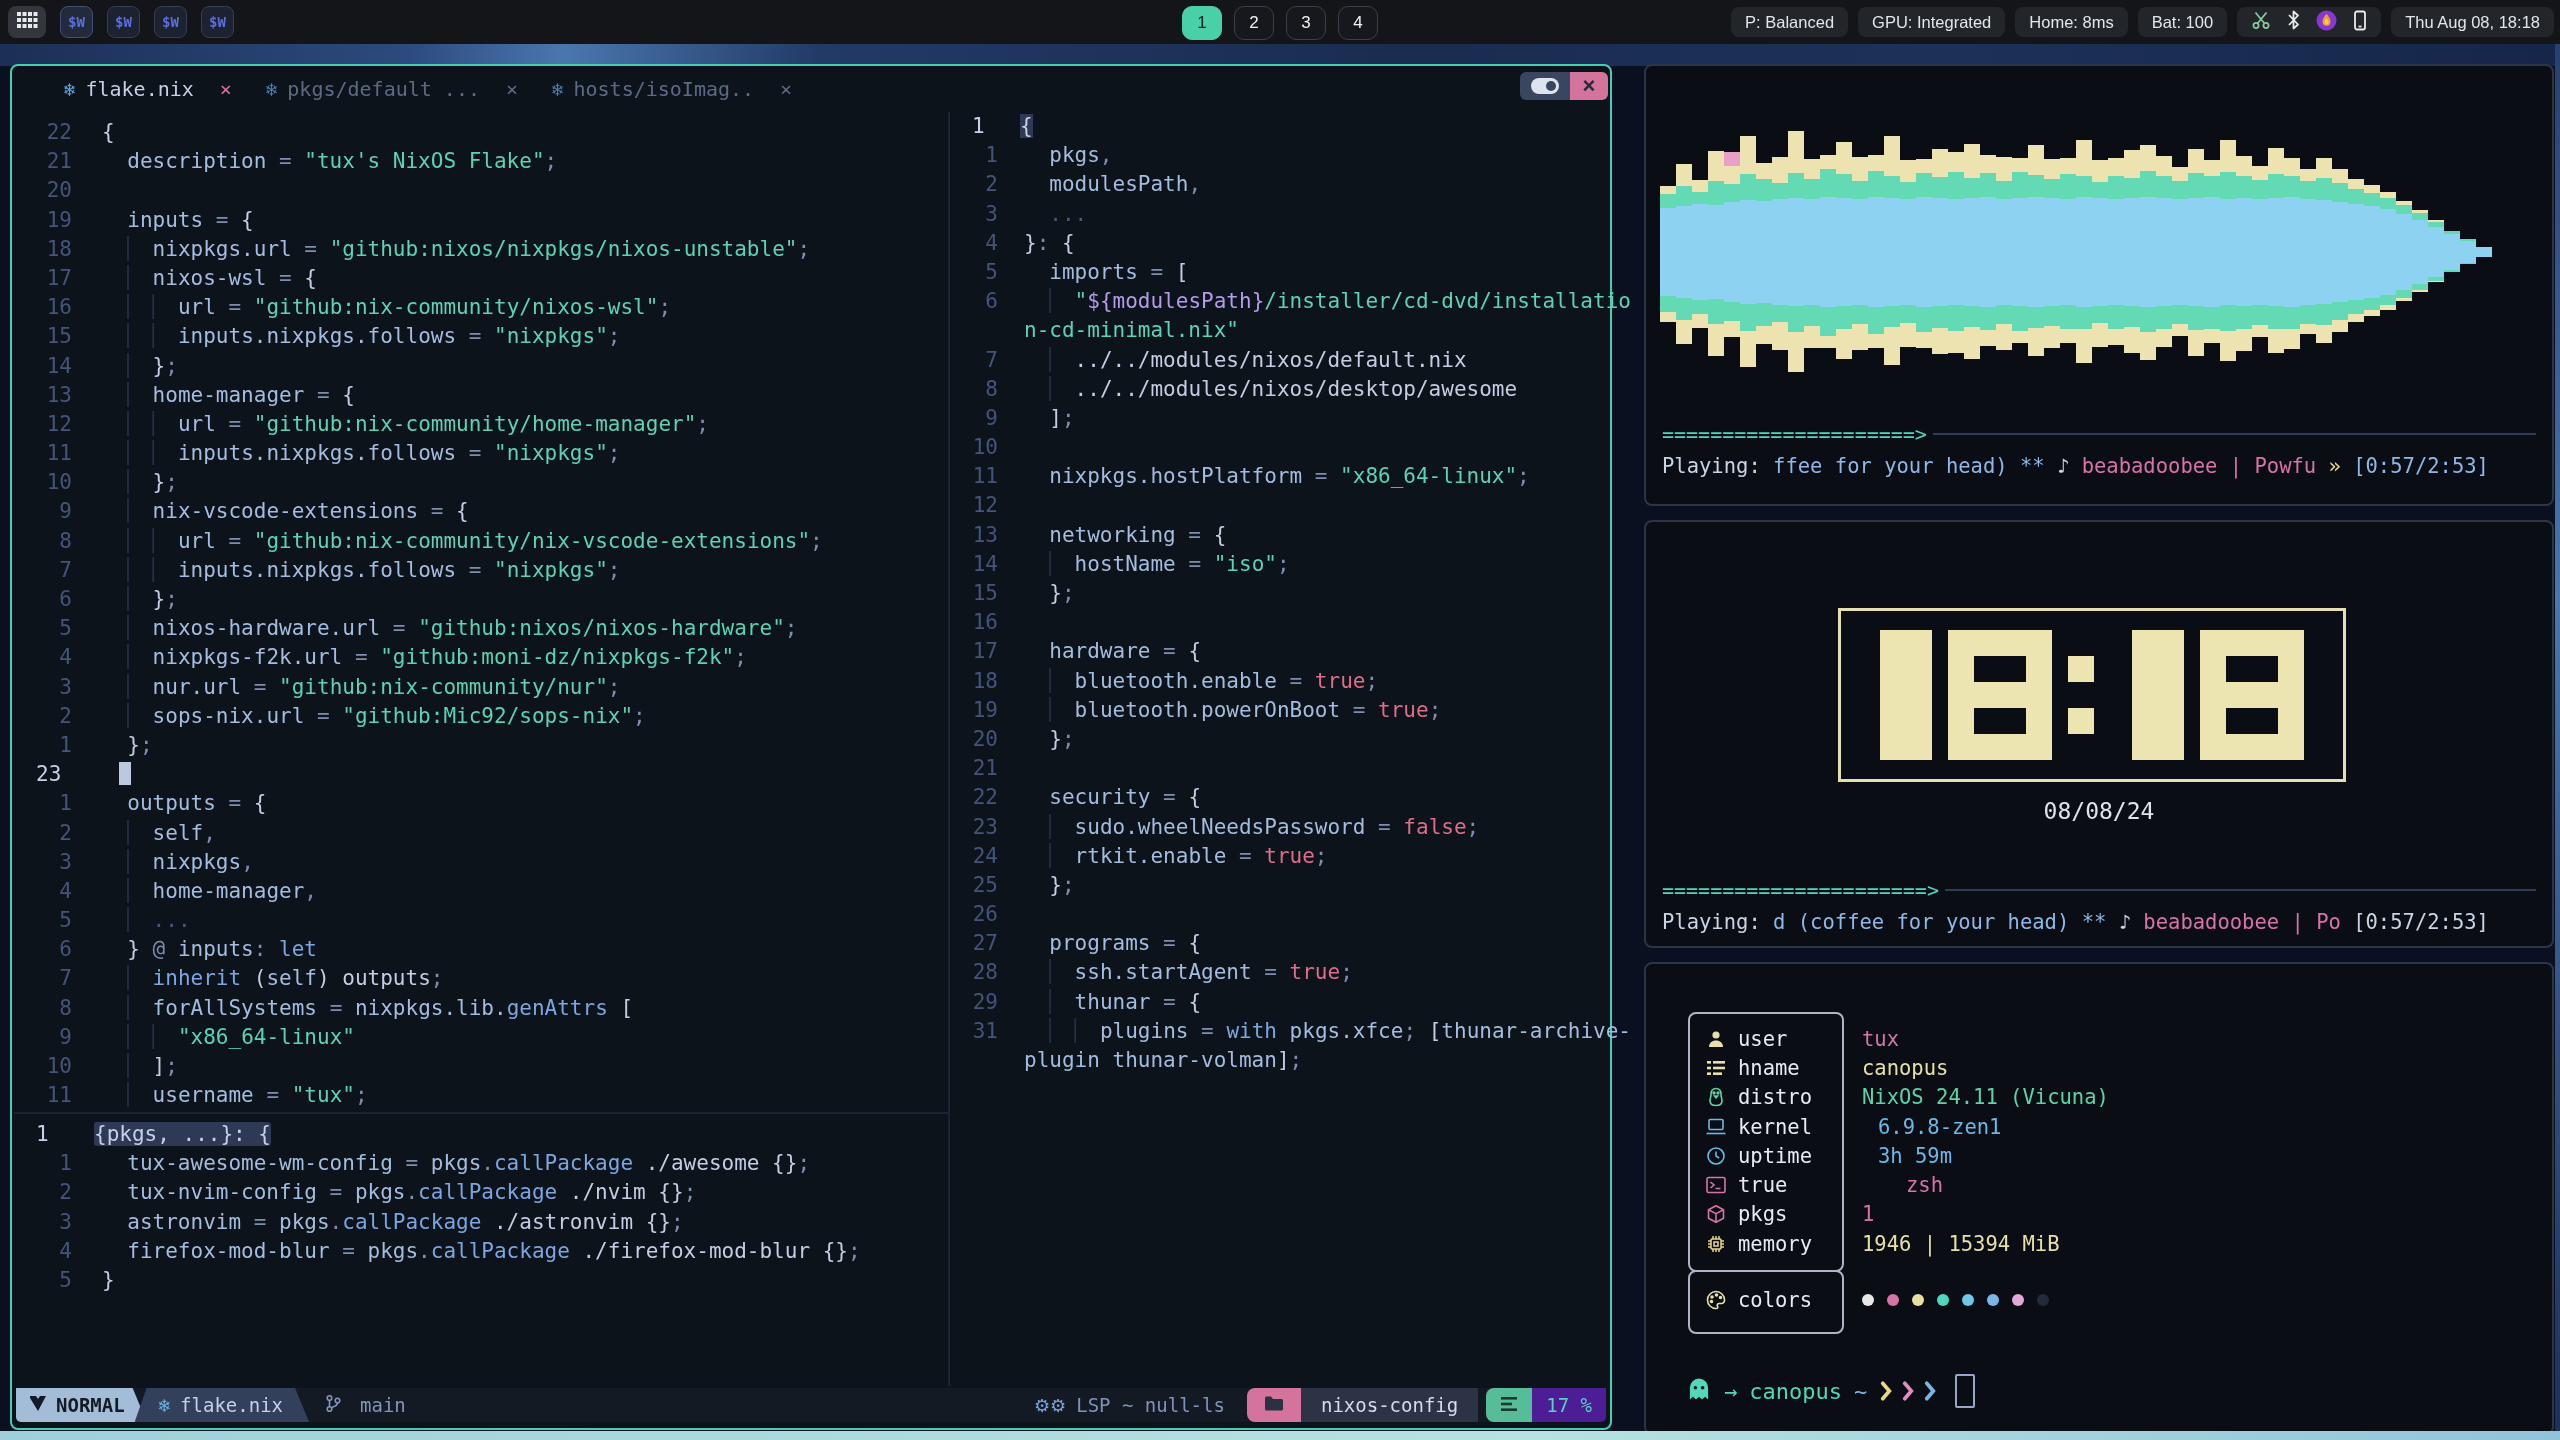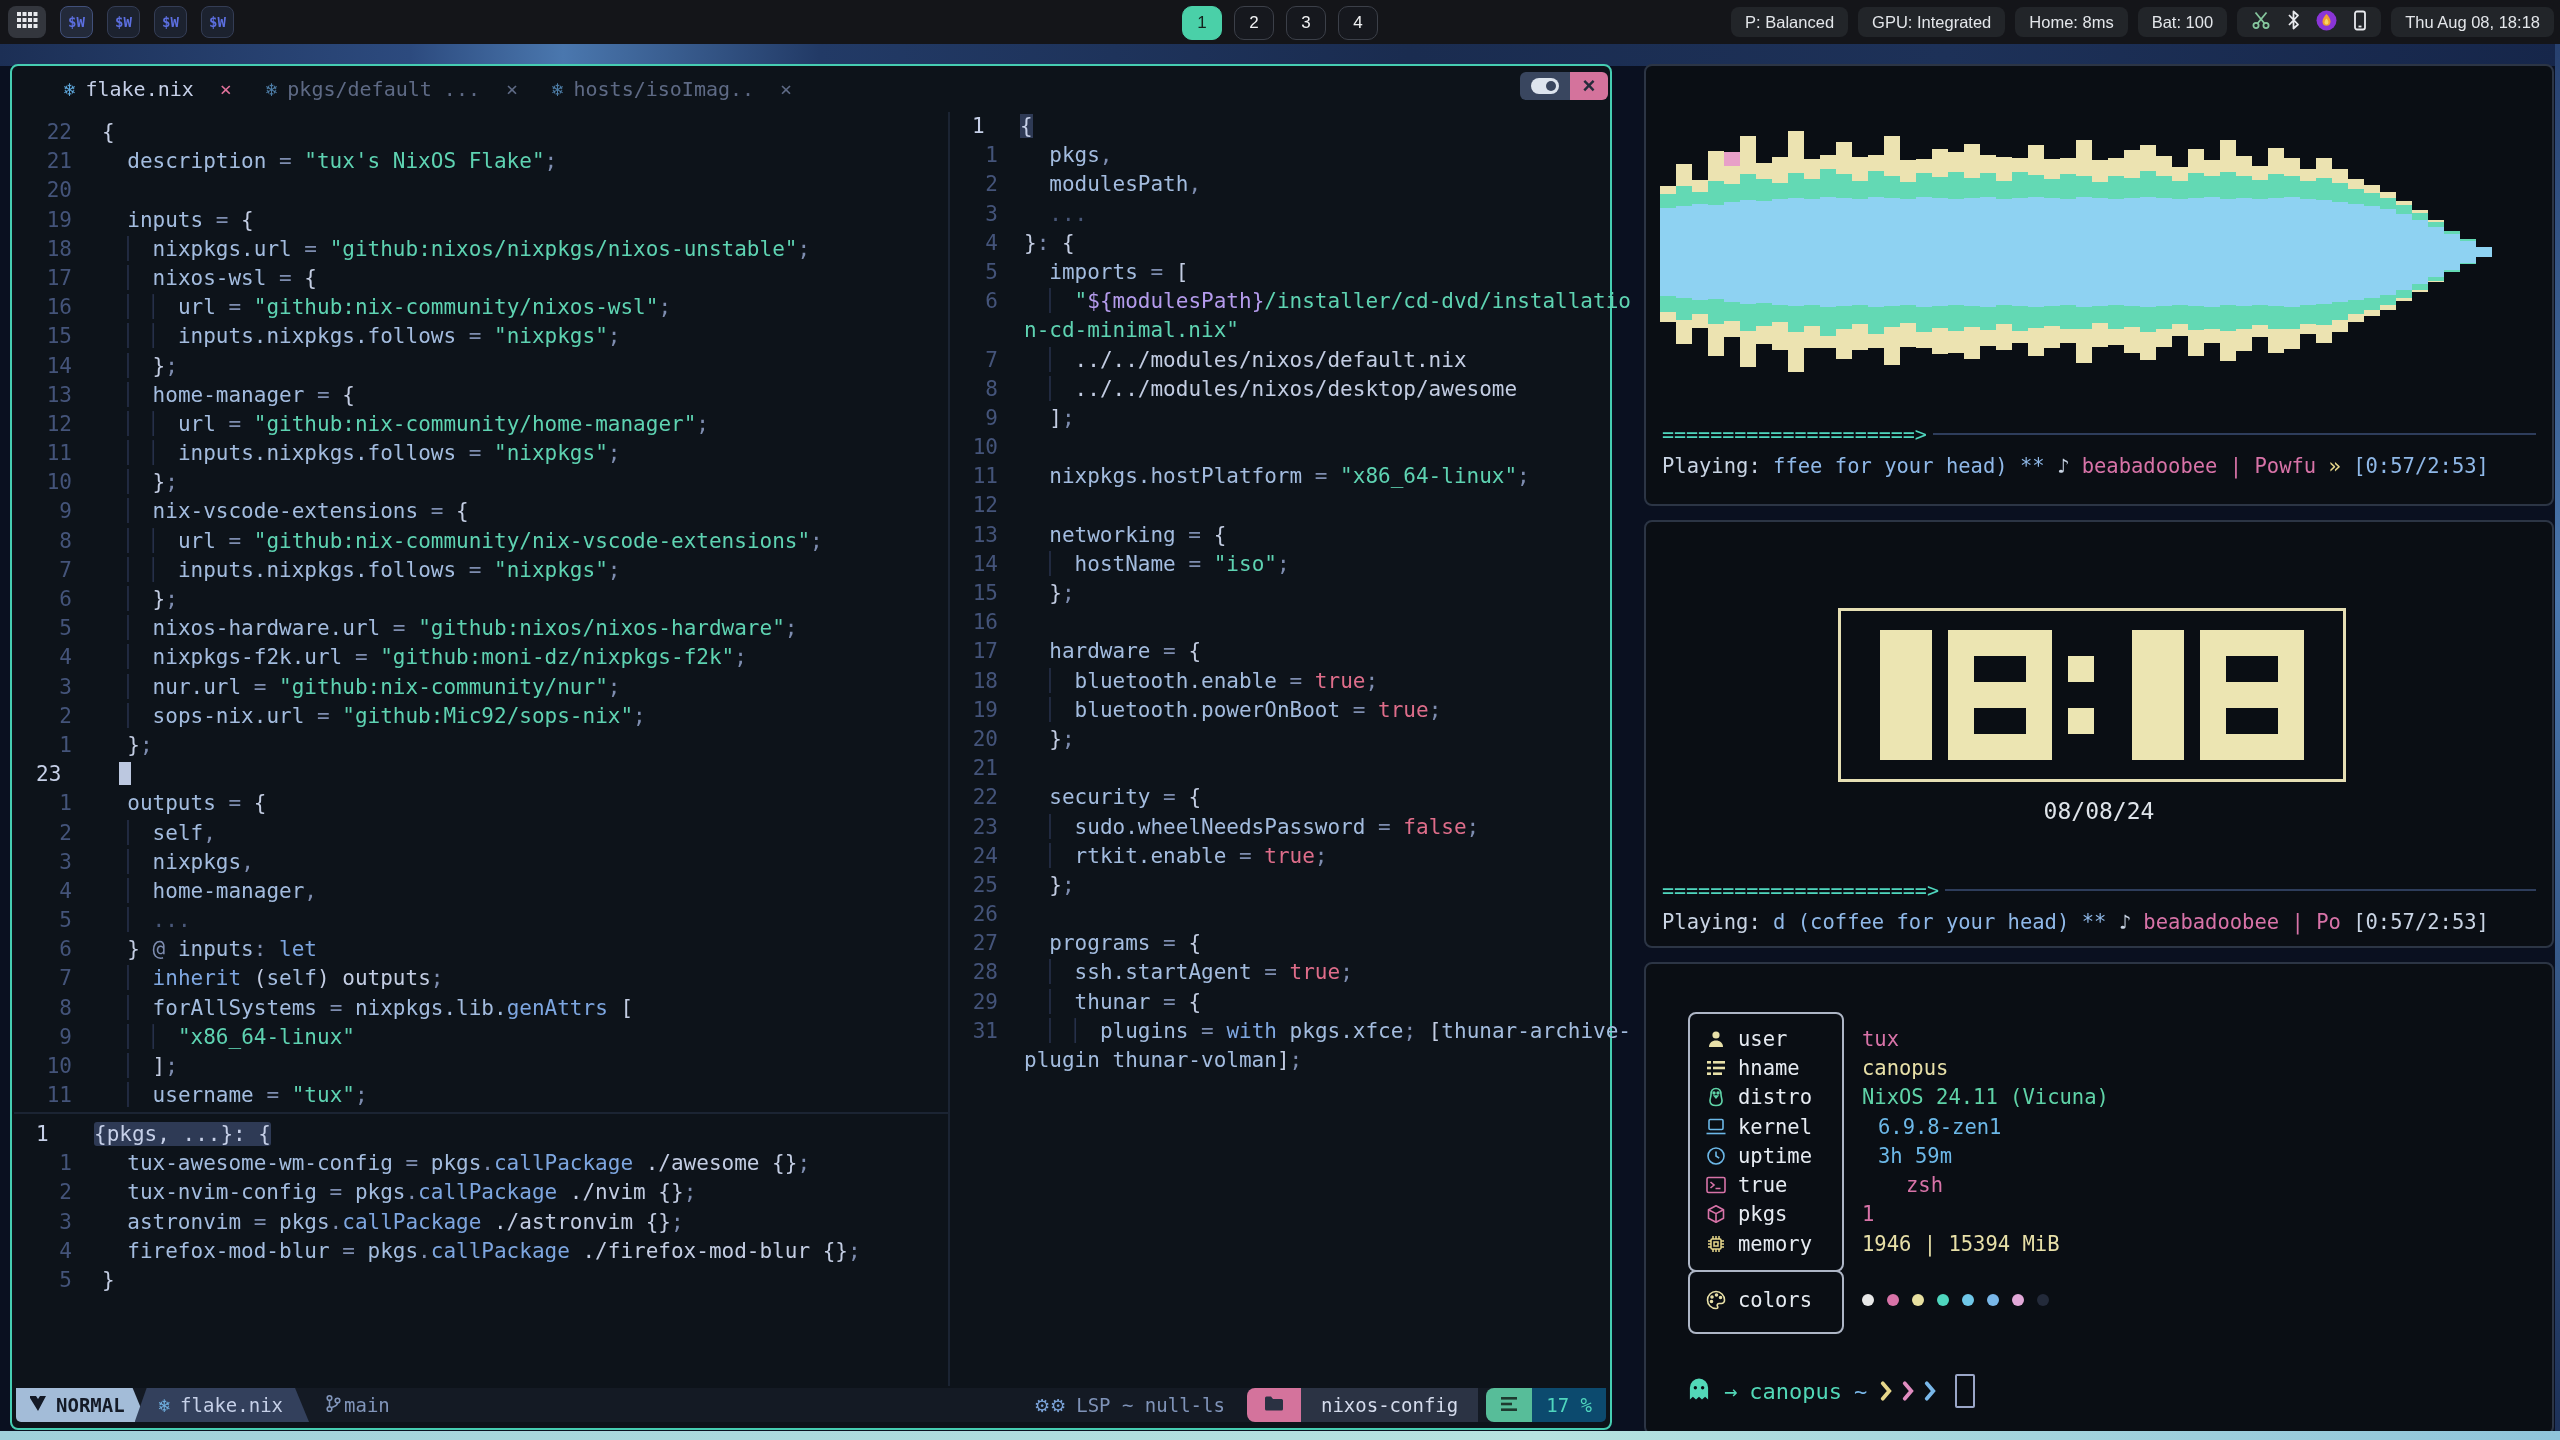--- a/index.html
+++ b/index.html
@@ -62,28 +62,28 @@
   .t-hl2{background:#2e3a55;color:#c6d0e8;}
   .curblock{display:inline-block;width:12px;height:23px;background:#bcc8e0;vertical-align:middle;margin-bottom:4px;}
 
   
   .sline{position:absolute;left:4px;right:4px;bottom:6px;height:34px;background:#141a24;display:flex;align-items:center;
          font-family:"DejaVu Sans Mono",monospace;font-size:19px;border-radius:0 0 5px 5px;overflow:hidden;}
   .seg-mode{background:#a3bcd8;color:#141a26;font-weight:bold;height:100%;display:flex;align-items:center;gap:9px;
             padding:0 22px 0 13px;clip-path:polygon(0 0,calc(100% - 14px) 0,100% 100%,0 100%);}
   .seg-file{background:#33405c;color:#c6d0e8;height:100%;display:flex;align-items:center;gap:10px;
             padding:0 26px 0 24px;margin-left:-12px;clip-path:polygon(12px 0,calc(100% - 14px) 0,100% 100%,0 100%);}
-  .branch{display:flex;align-items:center;gap:2px;color:#8195ba;margin-left:16px;}
+  .branch{display:flex;align-items:center;gap:18px;color:#8195ba;margin-left:16px;}
   .sl-right{margin-left:auto;display:flex;align-items:center;height:100%;}
   .lsp{display:flex;align-items:center;gap:10px;color:#7f93b8;margin-right:22px;}
   .gear{color:#7aa2d8;font-family:"DejaVu Sans",sans-serif;font-size:18px;}
   .seg-folder{width:54px;height:100%;background:#d4739c;border-radius:8px 0 0 8px;display:flex;align-items:center;justify-content:center;}
   .seg-proj{background:#2b3344;color:#d5dced;height:100%;display:flex;align-items:center;padding:0 20px;}
   .seg-list{width:46px;height:100%;background:#57bd99;border-radius:8px 0 0 8px;display:flex;align-items:center;justify-content:center;margin-left:8px;}
-  .seg-pct{background:#0c4a6e;color:#4fd6be;height:100%;display:flex;align-items:center;padding:0 14px;}
+  .seg-pct{background:#4c1d95;color:#4fd6be;height:100%;display:flex;align-items:center;padding:0 14px;}
 
   
   .panel{position:absolute;left:1644px;width:910px;background:#0a0e14;border:2px solid #2c3545;border-radius:8px;box-sizing:border-box;}
   .panel-a{top:64px;height:442px;}
   .panel-b{top:520px;height:428px;}
   .panel-c{top:962px;height:473px;padding-left:24px;}
   .sepline{position:absolute;left:16px;right:16px;display:flex;align-items:center;
            font-family:"DejaVu Sans Mono",monospace;font-size:20px;color:#4fd6be;white-space:pre;}
   .sepline .rule{flex:1;height:0;border-top:2px solid #2e3d5c;margin-left:6px;}
   .playline{position:absolute;left:16px;font-family:"DejaVu Sans Mono",monospace;font-size:20.5px;white-space:pre;display:flex;}

